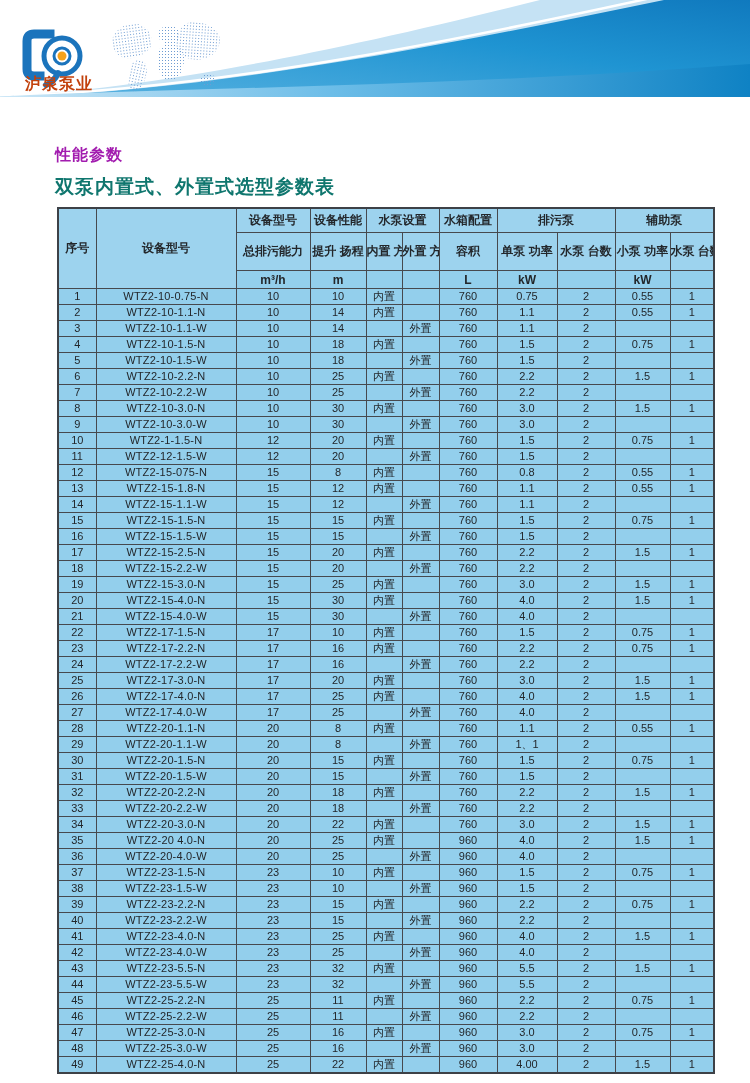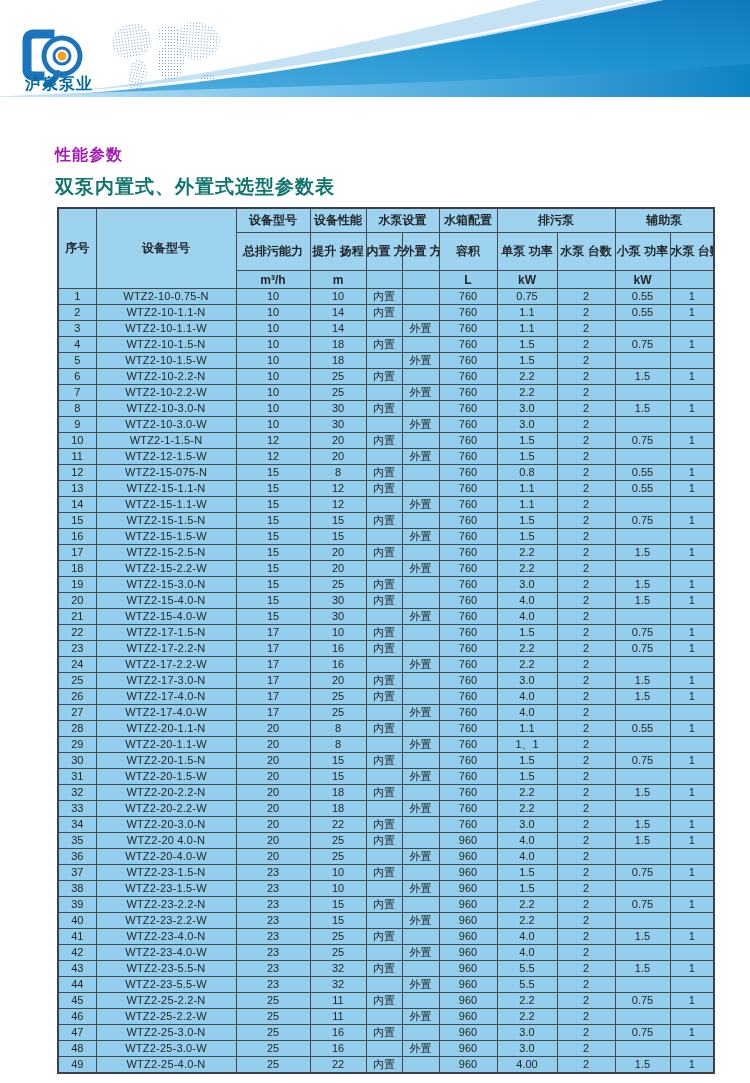--- a/index.html
+++ b/index.html
@@ -10,21 +10,21 @@
   
   .banner{position:relative;width:750px;height:97px;background:#fff;overflow:visible;}
   .banner svg{display:block;}
   .banner-title{
     position:absolute;top:56px;right:16px;color:#ffffff;font-size:21px;font-weight:bold;
     letter-spacing:1px;text-shadow:0 1px 2px rgba(0,40,80,.25);white-space:nowrap;
   }
   .logo{position:absolute;left:20px;top:26px;width:78px;height:72px;}
   .logo-text{
     position:absolute;left:16px;top:74px;width:86px;text-align:center;
-    color:#0369a1;font-size:16px;font-weight:bold;letter-spacing:1px;white-space:nowrap;
+    color:#c2410c;font-size:16px;font-weight:bold;letter-spacing:1px;white-space:nowrap;
   }
   .map{position:absolute;left:112px;top:22px;width:110px;height:82px;}
   .map span{
     position:absolute;display:block;
     background-image:radial-gradient(#6e9cd2 0.8px,transparent 1px);
     background-size:3px 3px;
   }
   .m-na{left:0;top:2px;width:40px;height:34px;border-radius:55% 45% 60% 40%/50% 55% 45% 50%;transform:rotate(-8deg);}
   .m-sa{left:17px;top:38px;width:17px;height:32px;border-radius:45% 55% 60% 40%/30% 40% 70% 60%;transform:rotate(12deg);}
   .m-eu{left:46px;top:4px;width:22px;height:18px;border-radius:50% 50% 40% 60%;}
@@ -317,21 +317,21 @@
     <td></td>
     <td>760</td>
     <td>0.8</td>
     <td>2</td>
     <td>0.55</td>
     <td>1</td>
   </tr>
 
   <tr>
     <td>13</td>
-    <td class="model">WTZ2-15-1.1-N</td>
+    <td class="model">WTZ2-15-1.8-N</td>
     <td>15</td>
     <td>12</td>
     <td>内置</td>
     <td></td>
     <td>760</td>
     <td>1.1</td>
     <td>2</td>
     <td>0.55</td>
     <td>1</td>
   </tr>

